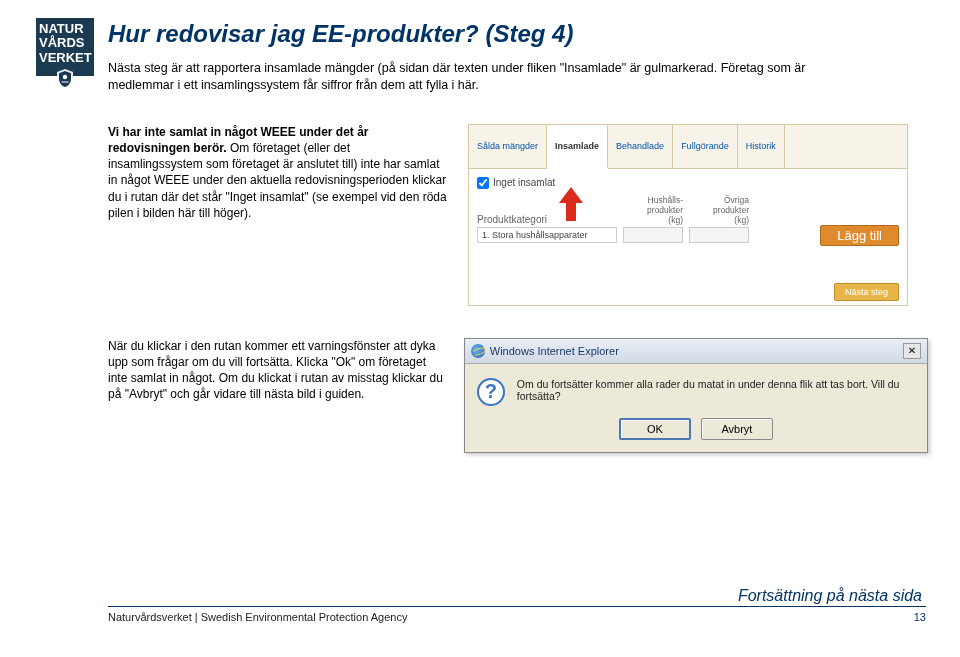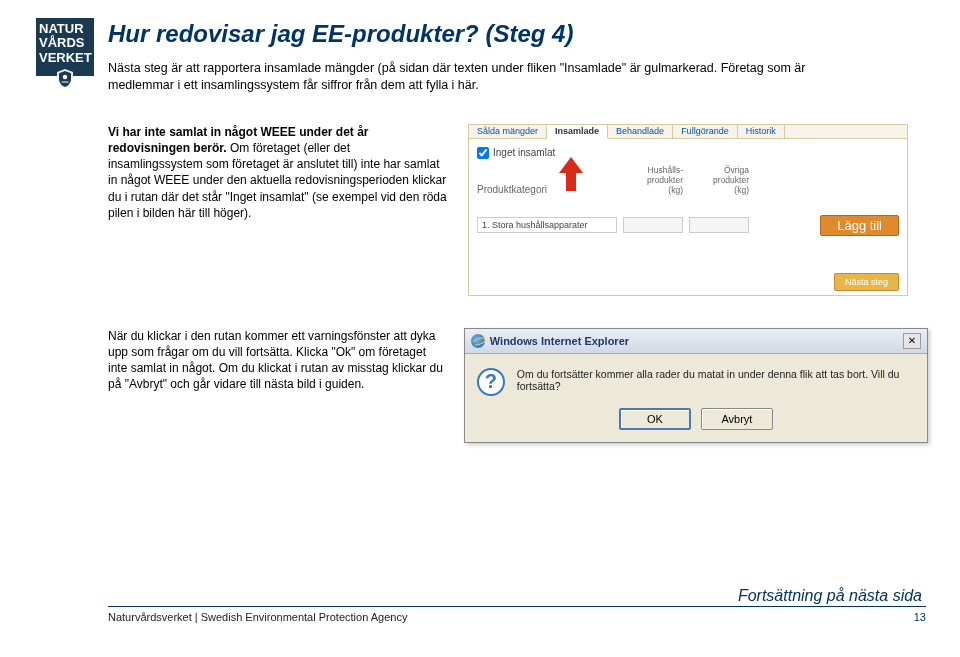--- a/index.html
+++ b/index.html
@@ -68,21 +68,21 @@
     background: #fff;
     font-size: 10px;
     color: #444;
   }
   .tabs {
     display: flex;
     background: #f7f3e8;
     border-bottom: 1px solid #d9c9a3;
   }
   .tab {
-    padding: 1px 8px;
+    padding: 16px 8px;
     font-size: 9px;
     color: #0055aa;
     border-right: 1px solid #d9c9a3;
   }
   .tab.active {
     background: #fff;
     font-weight: bold;
     color: #333;
     border-bottom: 2px solid #fff;
     margin-bottom: -1px;
@@ -117,21 +117,21 @@
   .col-head {
     font-size: 8.5px;
     color: #666;
     text-align: right;
     width: 60px;
   }
   .row-input {
     display: flex;
     align-items: center;
     gap: 6px;
-    margin-top: 20px;
+    margin-top: 0;
   }
   .row-input .cat {
     width: 140px;
     border: 1px solid #ccc;
     padding: 2px 4px;
     font-size: 9px;
     background: #fff;
   }
   .row-input .cell {
     width: 60px;
@@ -345,21 +345,21 @@
     </div>
   </div>
 
   <div class="lower-two-col">
     <div class="lower-left">När du klickar i den rutan kommer ett varningsfönster att dyka upp som frågar om du vill fortsätta. Klicka "Ok" om företaget inte samlat in något. Om du klickat i rutan av misstag klickar du på "Avbryt" och går vidare till nästa bild i guiden.</div>
 
     <div class="dialog">
       <div class="dialog-title">
         <div class="left">
           <span class="ie-icon"></span>
-          <span style="font-weight:bold;color:#1a3a6a;">Windows Internet Explorer</span>
+          <span style="font-weight:normal;color:#1a3a6a;">Windows Internet Explorer</span>
         </div>
         <div class="close-x">
           <span>✕</span>
         </div>
       </div>
       <div class="dialog-body">
         <div class="q-icon">?</div>
         <div class="dialog-msg">Om du fortsätter kommer alla rader du matat in under denna flik att tas bort. Vill du fortsätta?</div>
       </div>
       <div class="dialog-buttons">

